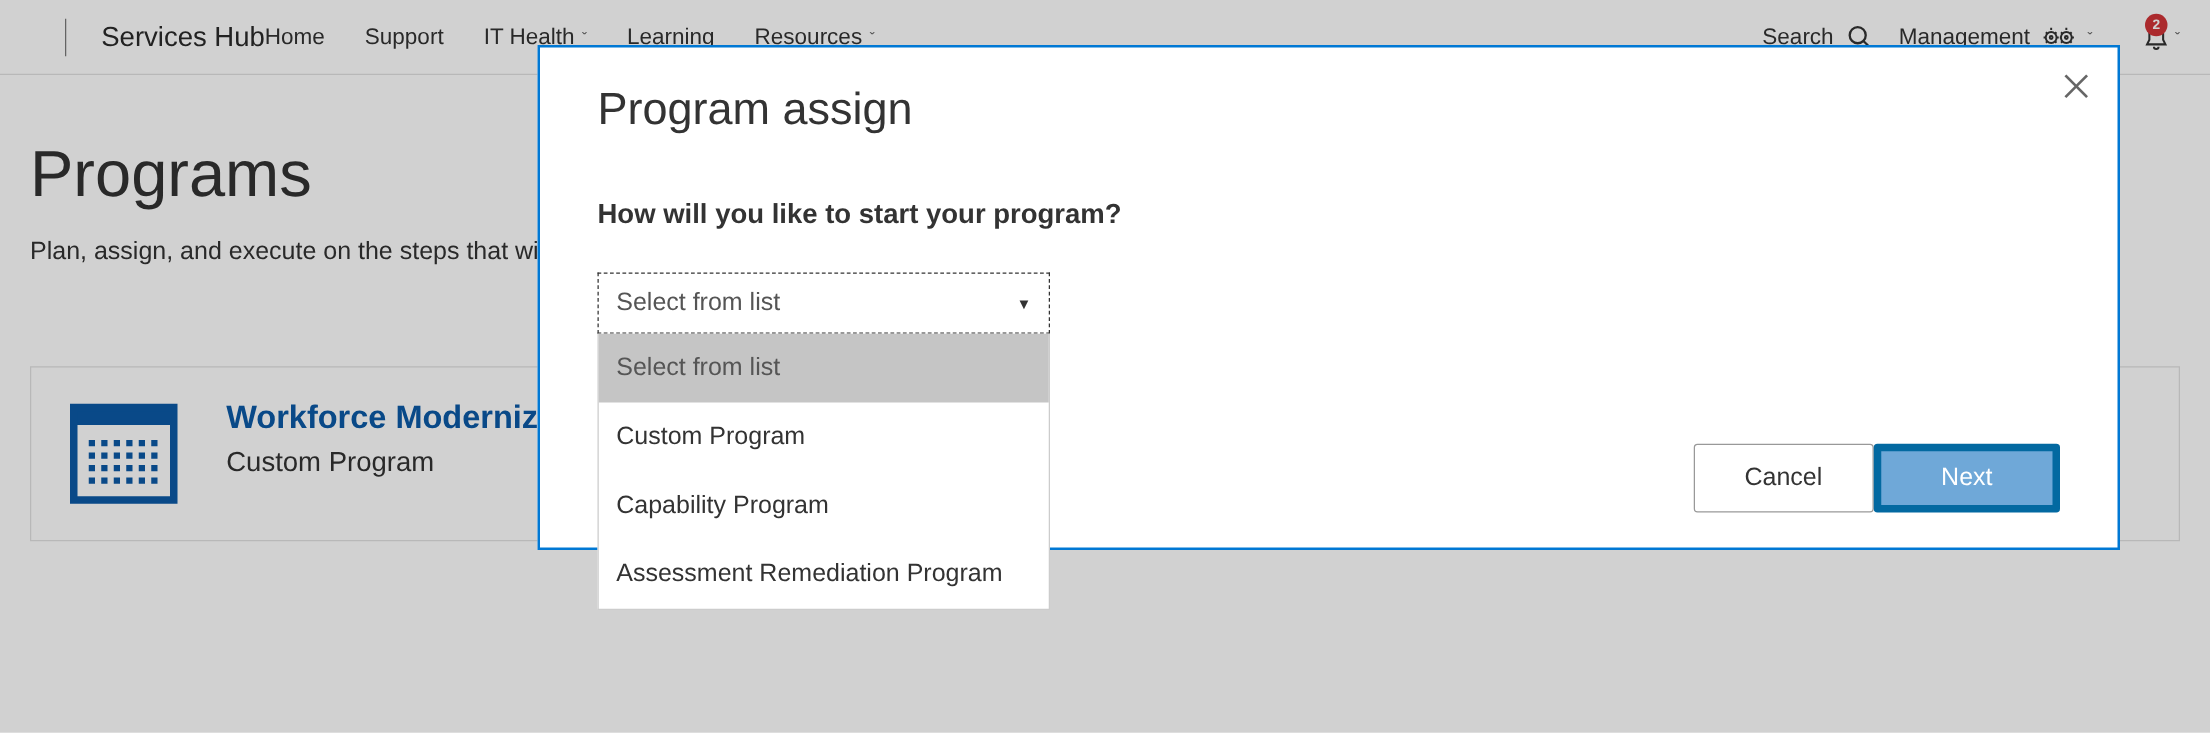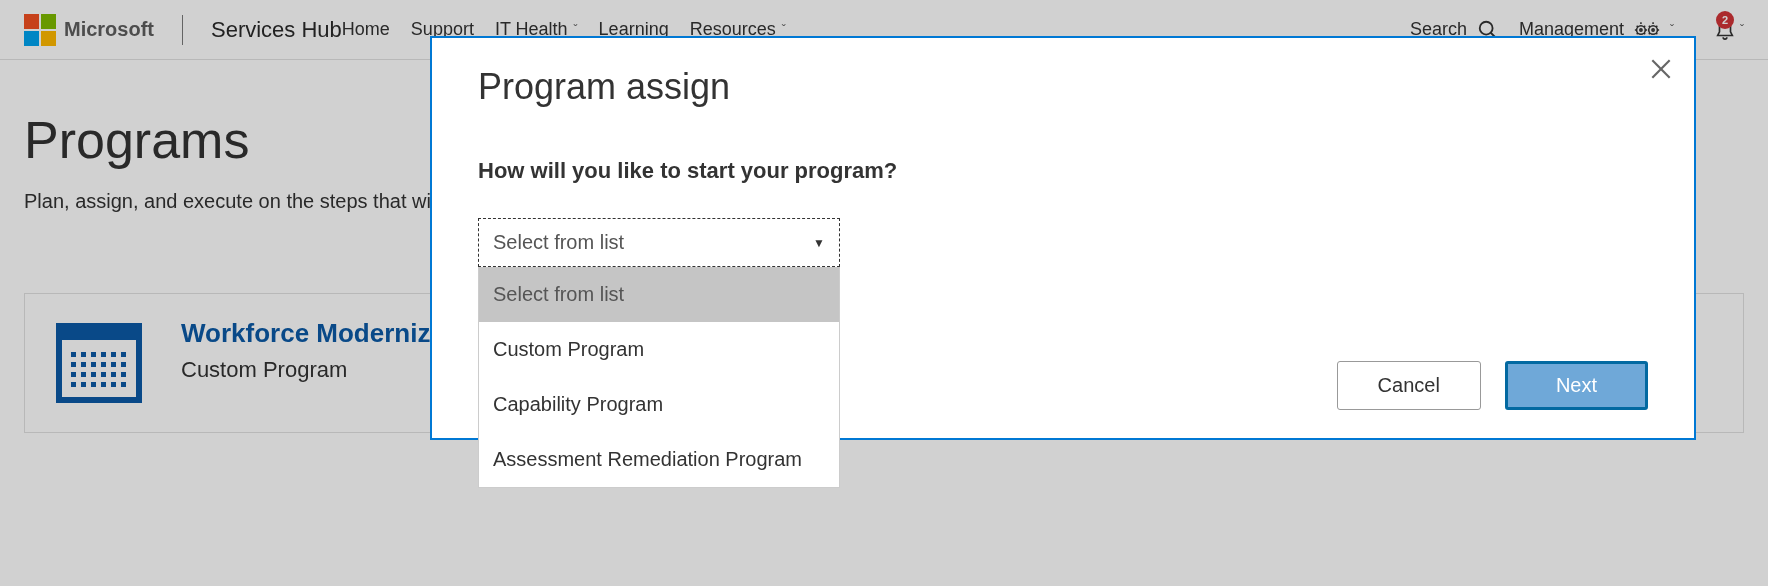--- a/index.html
+++ b/index.html
@@ -59,21 +59,21 @@
     }
     
     .hub-title {
       font-size: 22px;
       font-weight: 400;
       color: #2a2a2a;
     }
     
     .nav-links {
       display: flex;
-      gap: 21px;
+      gap: 32px;
       align-items: center;
     }
     
     .nav-link {
       font-size: 18px;
       color: #333;
       cursor: pointer;
       display: flex;
       align-items: center;
       gap: 6px;
@@ -287,53 +287,43 @@
     .dropdown-item.placeholder {
       background: #c5c5c5;
       color: #555;
     }
     
     .modal-footer {
       position: absolute;
       bottom: 28px;
       right: 46px;
       display: flex;
-      gap: 24px;
     }
     
     .btn {
       padding: 10px 40px;
       font-size: 20px;
       border-radius: 3px;
       cursor: pointer;
       border: 1px solid #999;
       background: #fff;
       color: #333;
     }
     
     .btn-primary {
       background: #6fa8d8;
-      border: 3px solid #0369a1;
+      border: 6px solid #0369a1;
       color: #fff;
       padding: 10px 48px;
     }
   </style>
 </head>
 <body>
 
 <div class="header">
-  <div class="ms-logo">
-    <div class="ms-logo-grid">
-      <span></span>
-        <span></span>
-        <span></span>
-        <span></span>
-    </div>
-    <span class="ms-logo-text">Microsoft</span>
-  </div>
   <div class="divider"></div>
   <div class="hub-title">Services Hub</div>
   <div class="nav-links">
     <div class="nav-link">Home</div>
     <div class="nav-link">Support</div>
     <div class="nav-link">
       <span>IT Health</span>
       <span class="chevron">ˇ</span>
     </div>
     <div class="nav-link">Learning</div>

